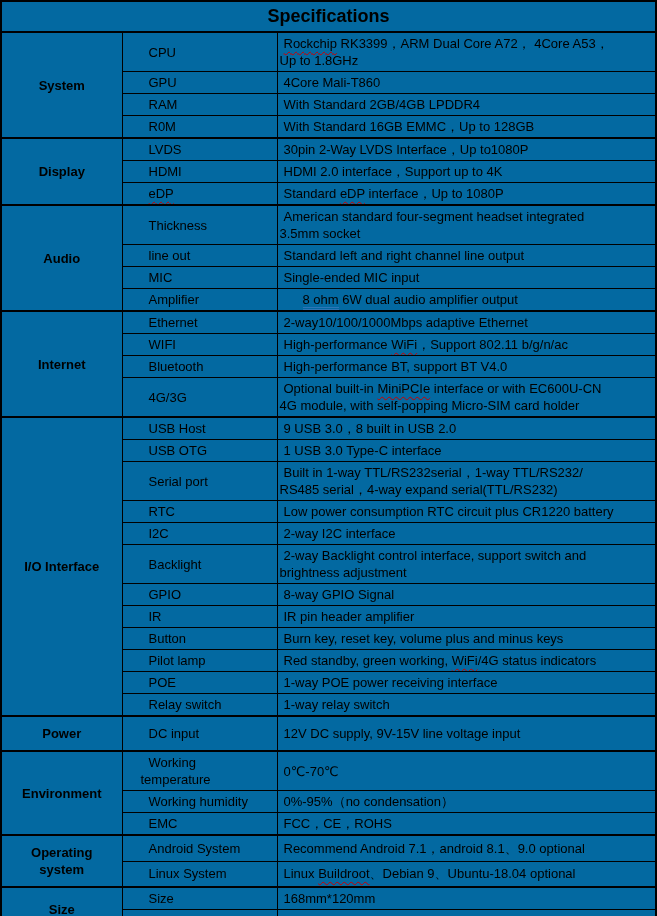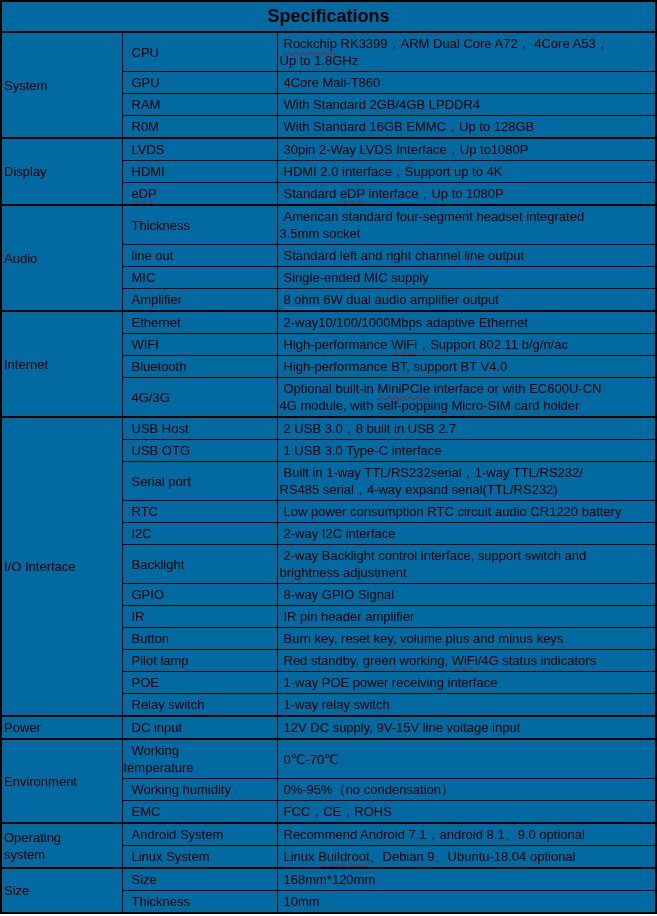--- a/index.html
+++ b/index.html
@@ -39,40 +39,41 @@
     border: 2px solid #000;
     text-align: center;
     font-weight: bold;
     font-size: 18px;
     line-height: 27px;
     padding: 1px 0;
     white-space: normal;
   }
   tbody tr:first-child td { border-top: 2px solid #000; }
   td.cat {
-    font-weight: normal;
-    text-align: left;
-    padding: 2px 2px;
+    font-weight: bold;
+    text-align: center;
+    padding: 8px 2px;
   }
   td.lbl {
-    padding-left: 1px;
+    padding-left: 18px;
     text-indent: 8px;
   }
   td.val {
     padding-left: 2px;
     text-indent: 4px;
   }
   .m-spellcheck {
     text-decoration: underline wavy #cc0000;
     text-decoration-thickness: 1px;
     text-underline-offset: 3px;
     text-decoration-skip-ink: none;
   }
   .m-grammar {
     border-bottom: 3px double #2e75b6;
+    margin-left: 19px;
   }
 </style>
 </head>
 <body>
 
 <div class="page">
   <table class="spec-table">
     <colgroup>
       <col class="c1">
       <col class="c2">
@@ -125,21 +126,21 @@
           <td class="lbl"><span>Thickness</span></td>
           <td class="val"><span>American standard four-segment headset integrated
 3.5mm socket</span></td>
         </tr>
         <tr>
           <td class="lbl"><span>line out</span></td>
           <td class="val"><span>Standard left and right channel line output</span></td>
         </tr>
         <tr>
           <td class="lbl"><span>MIC</span></td>
-          <td class="val"><span>Single-ended MIC supply</span></td>
+          <td class="val"><span>Single-ended MIC input</span></td>
         </tr>
         <tr>
           <td class="lbl"><span>Amplifier</span></td>
           <td class="val"><span class="m-grammar">8 ohm</span><span> 6W dual audio amplifier output</span></td>
         </tr>
       </tbody>
       <tbody>
         <tr>
           <td class="cat" rowspan="4">Internet</td>
           <td class="lbl"><span>Ethernet</span></td>
@@ -156,34 +157,34 @@
         <tr>
           <td class="lbl"><span>4G/3G</span></td>
           <td class="val"><span>Optional built-in </span><span class="m-spellcheck">MiniPCIe</span><span> interface or with EC600U-CN
 4G module, with self-popping Micro-SIM card holder</span></td>
         </tr>
       </tbody>
       <tbody>
         <tr>
           <td class="cat" rowspan="12">I/O Interface</td>
           <td class="lbl"><span>USB Host</span></td>
-          <td class="val"><span>2 USB 3.0，8 built in USB 2.7</span></td>
+          <td class="val"><span>9 USB 3.0，8 built in USB 2.0</span></td>
         </tr>
         <tr>
           <td class="lbl"><span>USB OTG</span></td>
           <td class="val"><span>1 USB 3.0 Type-C interface</span></td>
         </tr>
         <tr>
           <td class="lbl"><span>Serial port</span></td>
           <td class="val"><span>Built in 1-way TTL/RS232serial，1-way TTL/RS232/
 RS485 serial，4-way expand serial(TTL/RS232)</span></td>
         </tr>
         <tr>
           <td class="lbl"><span>RTC</span></td>
-          <td class="val"><span>Low power consumption RTC circuit audio CR1220 battery</span></td>
+          <td class="val"><span>Low power consumption RTC circuit plus CR1220 battery</span></td>
         </tr>
         <tr>
           <td class="lbl"><span>I2C</span></td>
           <td class="val"><span>2-way I2C interface</span></td>
         </tr>
         <tr>
           <td class="lbl"><span>Backlight</span></td>
           <td class="val"><span>2-way Backlight control interface, support switch and
 brightness adjustment</span></td>
         </tr>

